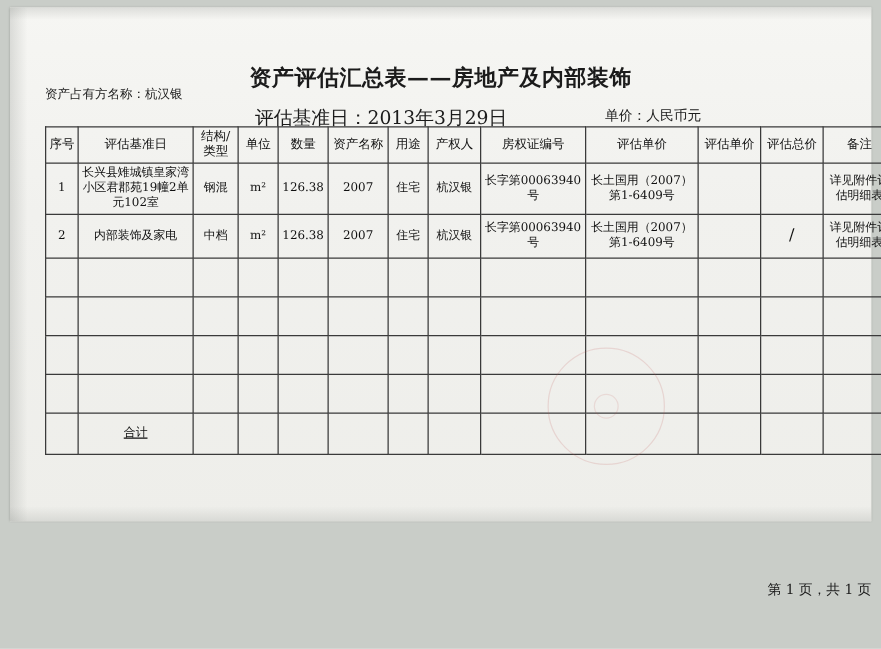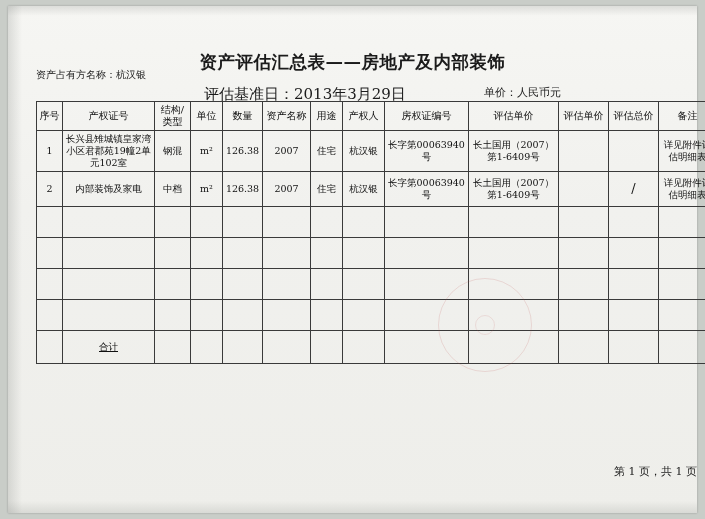--- a/index.html
+++ b/index.html
@@ -11,21 +11,21 @@
     height: 519px;
     background: #c9cdc8;
     font-family: "Liberation Serif", serif;
     overflow: hidden;
   }
   .page {
     position: absolute;
     left: 8px;
     top: 6px;
     width: 689px;
-    height: 507px;
+    height: 411px;
     background: #f3f3f0;
     box-shadow: 0 0 2px rgba(0,0,0,0.25);
   }
   .paper-inner {
     position: absolute;
     left: 0; top: 0; right: 0; bottom: 0;
     background:
       linear-gradient(to bottom, #f6f6f3 0%, #f1f1ee 40%, #eeeeea 100%);
   }
   .doc-title {
@@ -186,21 +186,21 @@
       <col style="width:42px">
       <col style="width:84px">
       <col style="width:90px">
       <col style="width:50px">
       <col style="width:50px">
       <col style="width:58px">
     </colgroup>
     <thead>
       <tr>
         <td>序号</td>
-        <td>产权证号</td>
+        <td>评估基准日</td>
         <td>结构/类型</td>
         <td>单位</td>
         <td>数量</td>
         <td>资产名称</td>
         <td>用途</td>
         <td>产权人</td>
         <td>房权证编号</td>
         <td>评估单价</td>
         <td>评估单价</td>
         <td>评估总价</td>

